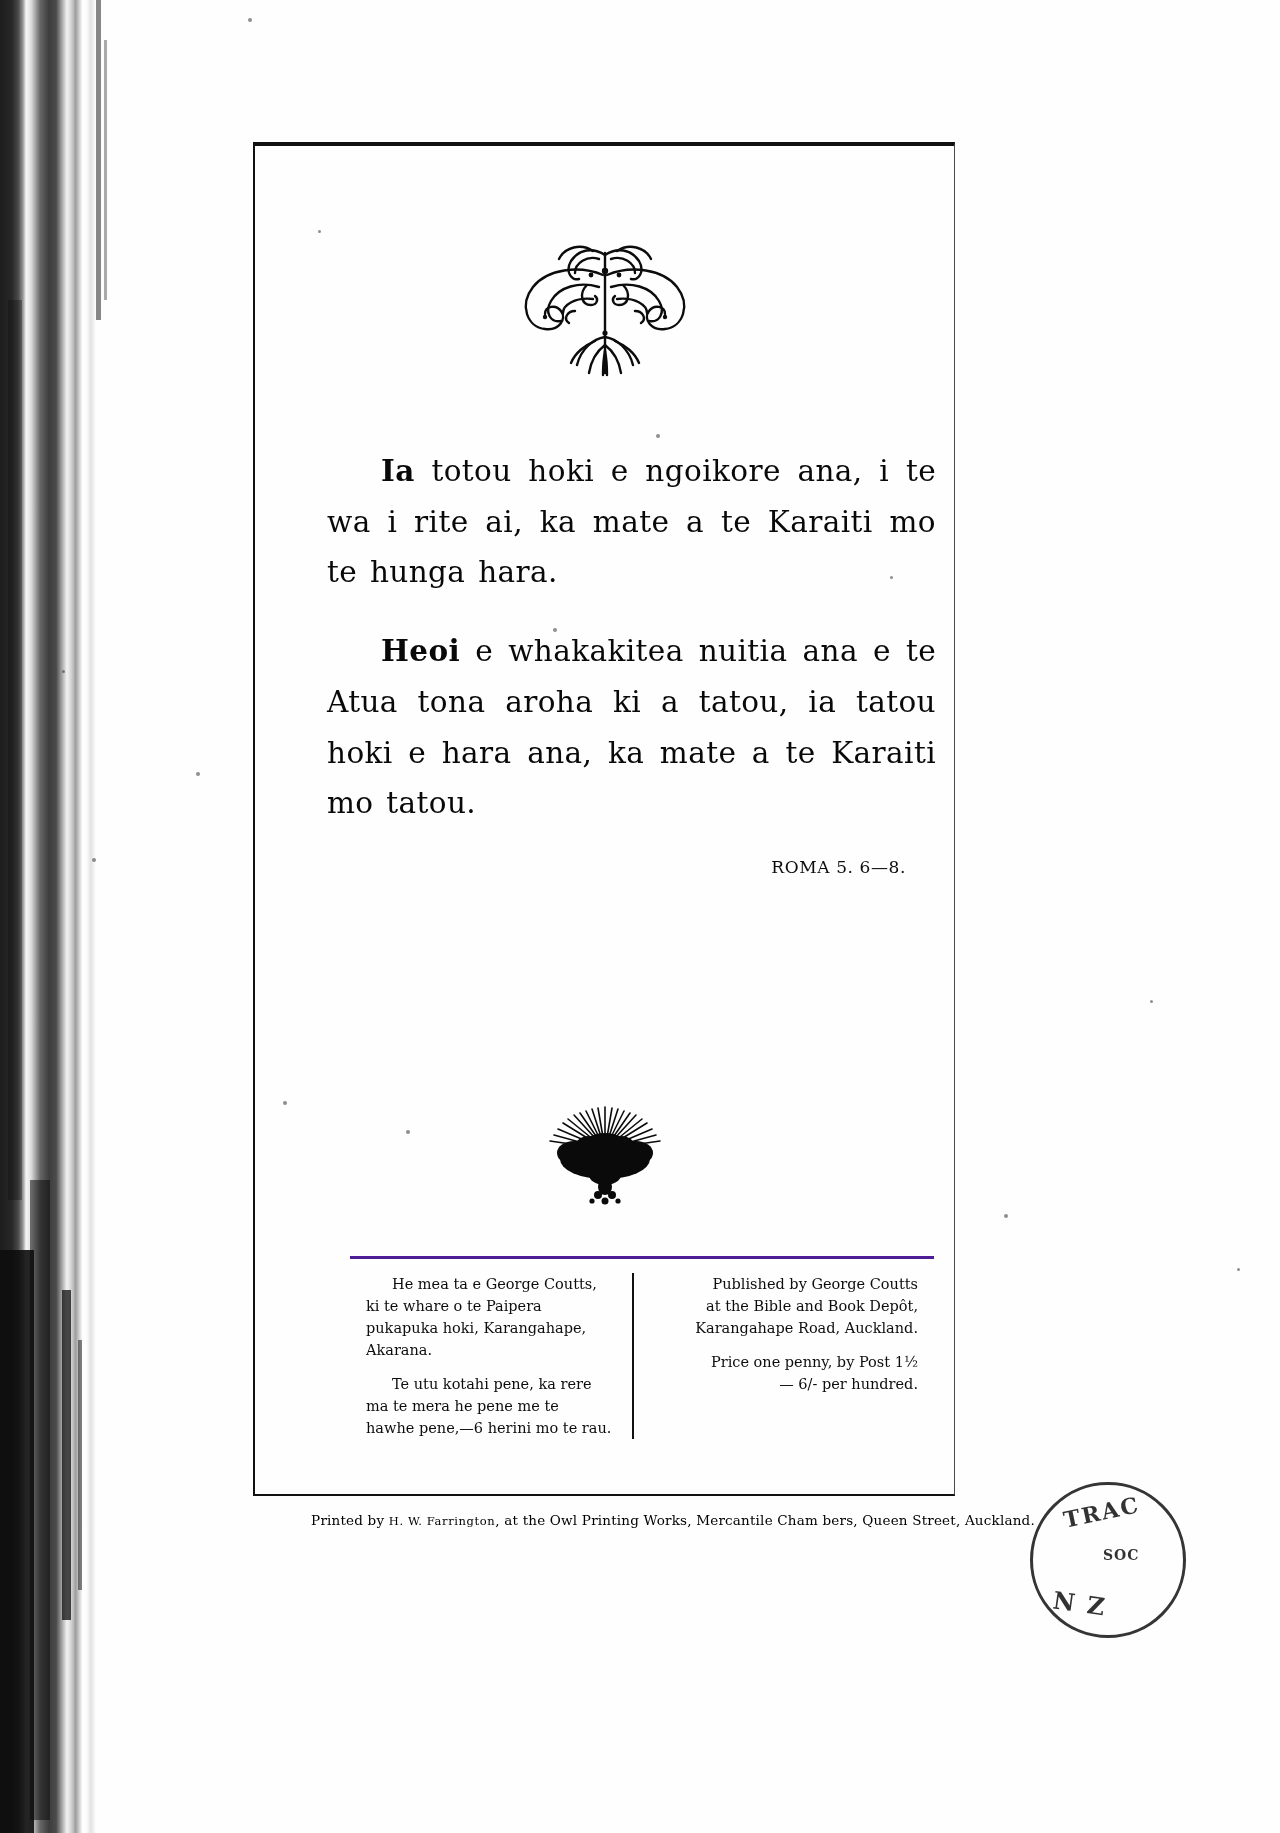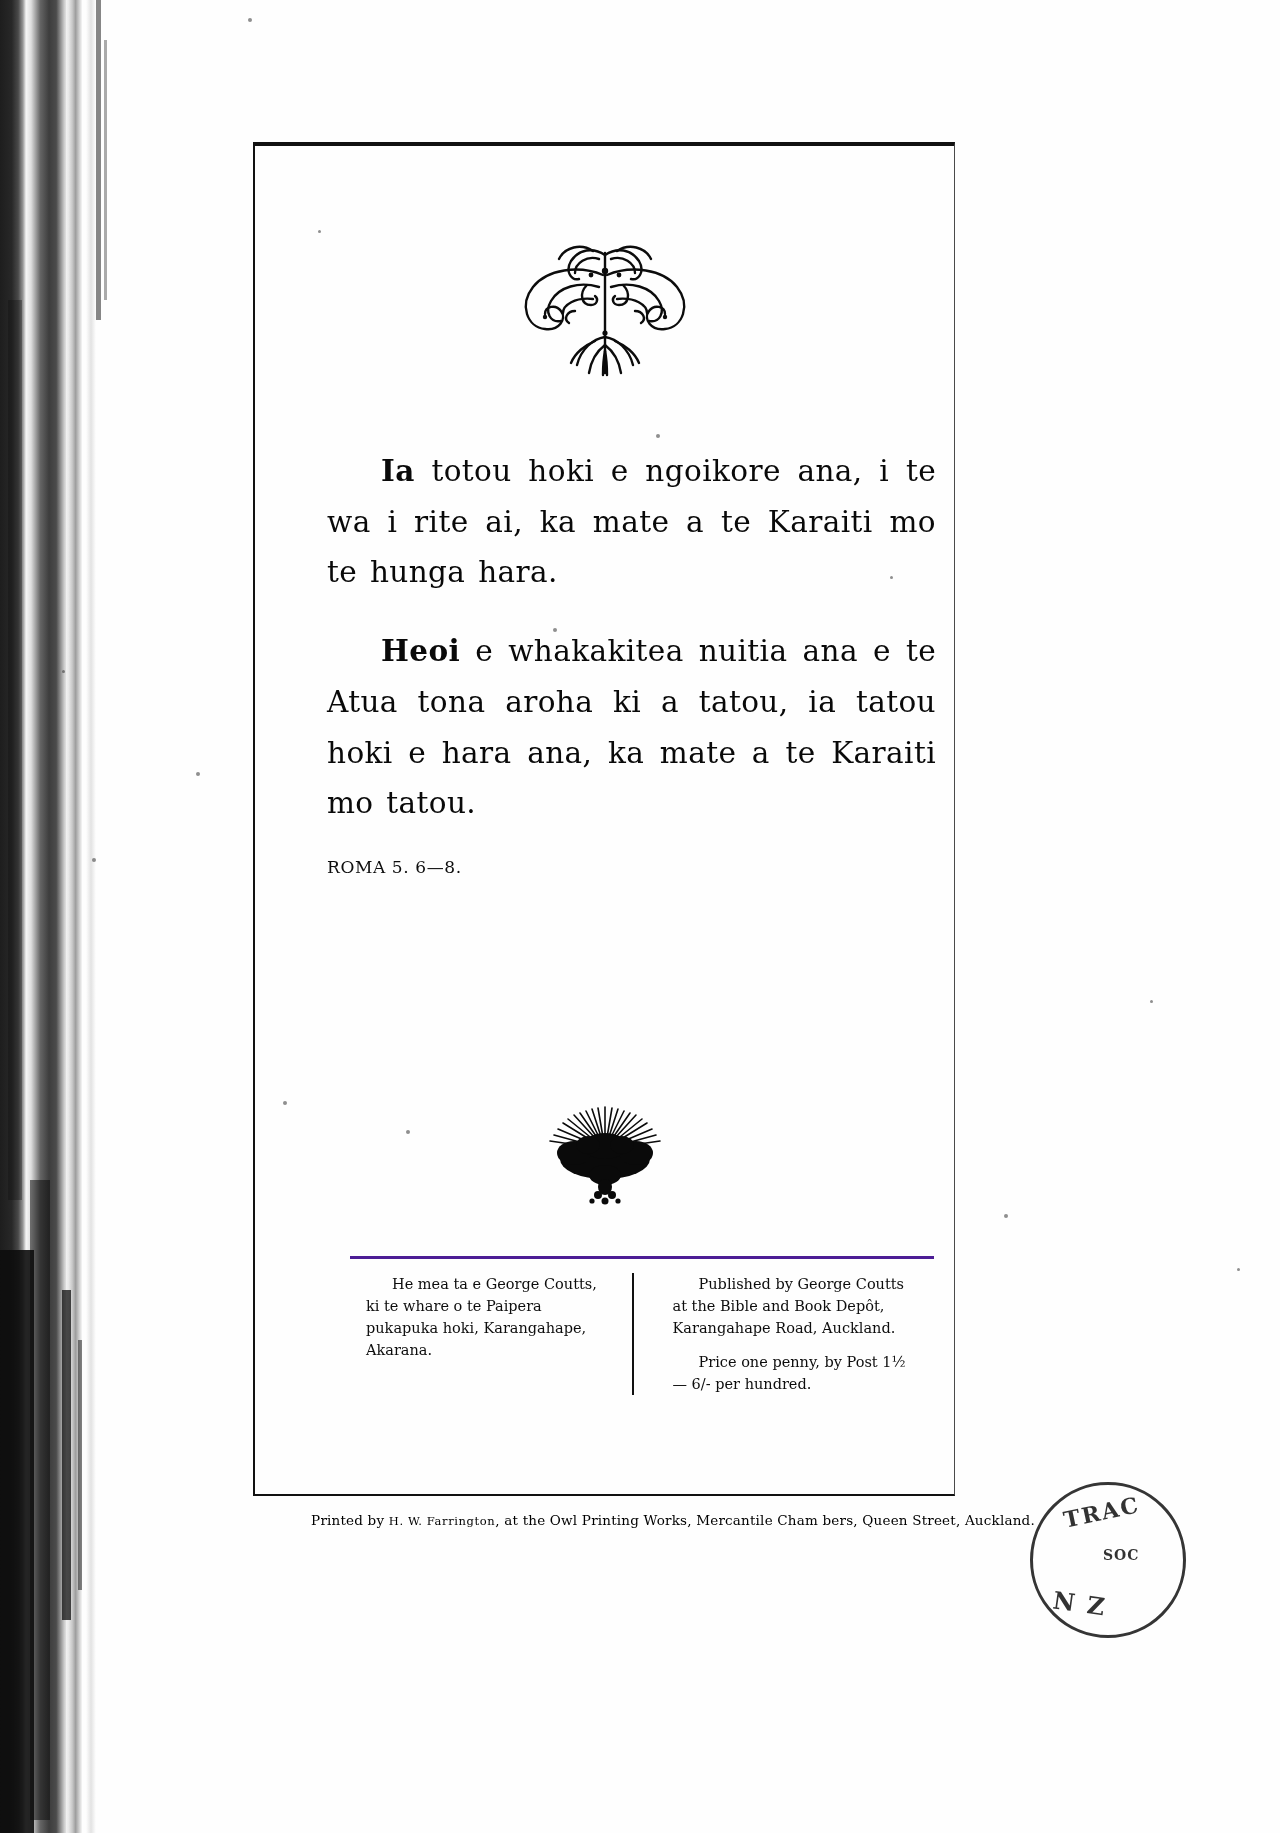--- a/index.html
+++ b/index.html
@@ -87,20 +87,21 @@
     text-indent: 54px;
     letter-spacing: 0.4px;
     word-spacing: 3px;
     color: #090909;
   }
   .verse:last-of-type { margin-bottom: 6px; }
   .verse b { font-weight: 700; }
 
   #reference {
     margin: 10px 0 0 0;
+    text-align: right;
     font-family: "DejaVu Serif", "Liberation Serif", serif;
     font-size: 17px;
     letter-spacing: 0.6px;
     padding-right: 30px;
     color: #0d0d0d;
   }
 
   
   #bottom-ornament {
     position: absolute;
@@ -123,21 +124,21 @@
   }
   #imprint .col {
     flex: 1 1 50%;
     padding: 0 16px;
     font-family: "DejaVu Serif", "Liberation Serif", serif;
     font-size: 14.5px;
     line-height: 1.52;
     color: #0d0d0d;
   }
   #imprint .col.left { border-right: 2px solid #111; padding-right: 20px; }
-  #imprint .col.right { padding-left: 39px; }
+  #imprint .col.right { padding-left: 39px; text-align: right; }
   #imprint p { margin: 0 0 12px 0; text-indent: 26px; }
   #imprint p:last-child { margin-bottom: 0; }
 
   
   #printer-line {
     position: absolute;
     left: 253px;
     width: 840px;
     top: 1512px;
     text-align: center;
@@ -298,20 +299,21 @@
           <circle cx="75" cy="100" r="3.5"></circle>
           <circle cx="62" cy="100" r="2.6"></circle>
           <circle cx="88" cy="100" r="2.6"></circle>
         </g>
       </svg>
     </div>
 
     <div id="imprint">
       <div class="col left">
         <p>He mea ta e George Coutts, ki te whare o te Paipera pukapuka hoki, Karangahape, Akarana.</p>
+        <p>Te utu kotahi pene, ka rere ma te mera he pene me te hawhe pene,—6 herini mo te rau.</p>
       </div>
       <div class="col right">
         <p>Published by George Coutts at the Bible and Book Depôt, Karangahape Road, Auckland.</p>
         <p>Price one penny, by Post 1½ — 6/- per hundred.</p>
       </div>
     </div>
 
   </div>
 
   <div id="printer-line">

